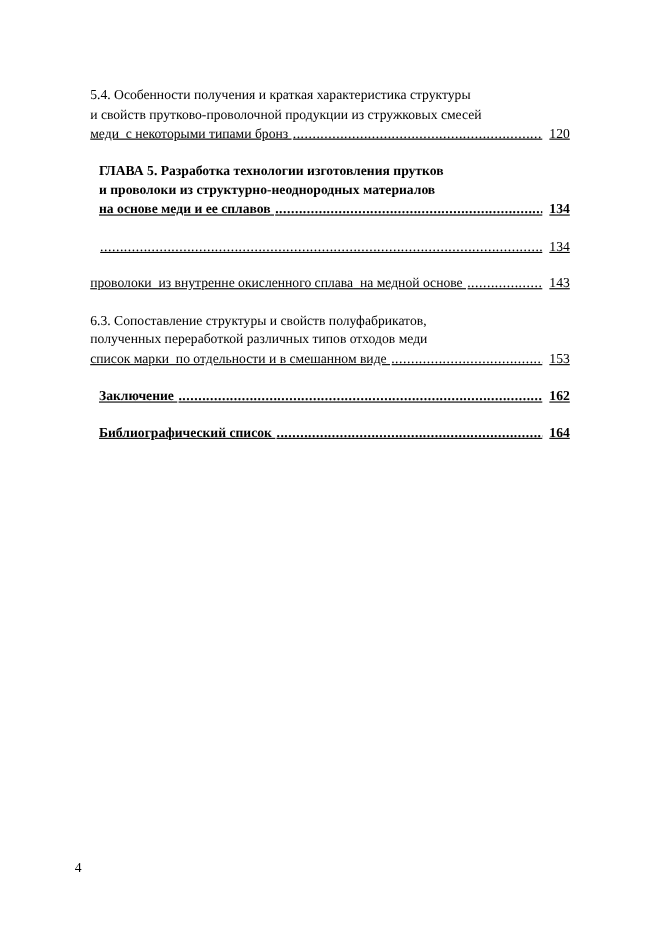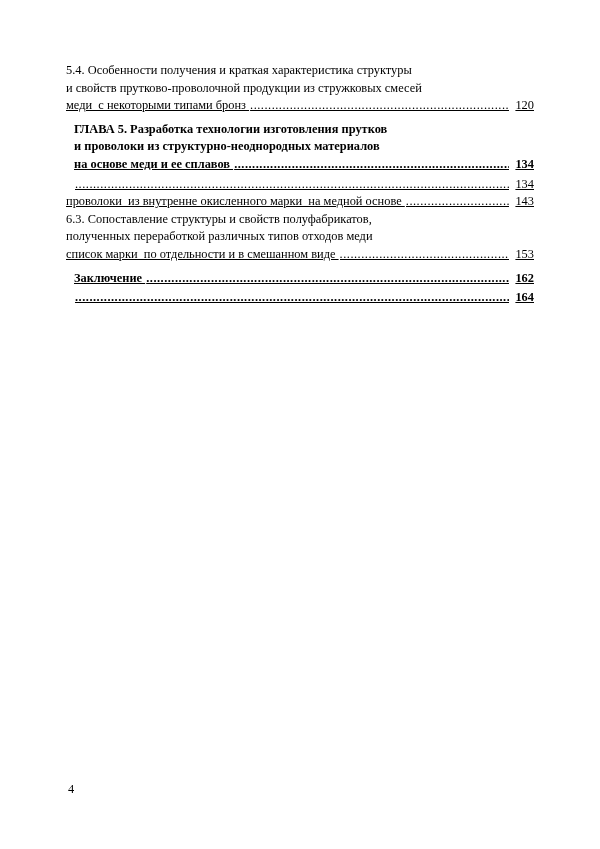--- a/index.html
+++ b/index.html
@@ -24,21 +24,21 @@
   }
   .toc {
     position: absolute;
     left: 66px;
     top: 62px;
     width: 468px;
   }
   .entry {
     font-size: 12.4px;
     line-height: 17.6px;
-    margin: 0;
+    margin: 16px;
   }
   .entry.bold {
     font-weight: bold;
   }
   .line {
     display: block;
     white-space: nowrap;
   }
   .line.tail {
     display: flex;
@@ -111,21 +111,21 @@
 
     <div class="entry gap-small pad-left2">
       <span class="line tail">
         <span class="dots">..............................................................................................................................</span>
         <span class="pg">134</span>
       </span>
     </div>
 
     <div class="entry">
       <span class="line tail">
-        <span class="txt">проволоки  из внутренне окисленного марки  на медной основе </span>
+        <span class="txt">проволоки  из внутренне окисленного сплава  на медной основе </span>
         <span class="dots">..............................................................................................................................</span>
         <span class="pg">143</span>
       </span>
     </div>
 
     <div class="entry">
       <span class="line">6.3. Сопоставление структуры и свойств  полуфабрикатов,</span>
       <span class="line">полученных переработкой  различных типов отходов меди</span>
       <span class="line tail">
         <span class="txt">список марки  по отдельности и в смешанном виде </span>
@@ -137,20 +137,21 @@
     <div class="entry bold gap-top pad-left">
       <span class="line tail">
         <span class="txt">Заключение </span>
         <span class="dots">..............................................................................................................................</span>
         <span class="pg">162</span>
       </span>
     </div>
 
     <div class="entry bold gap-small pad-left">
       <span class="line tail">
+        <span class="txt">Библиографический список </span>
         <span class="dots">..............................................................................................................................</span>
         <span class="pg">164</span>
       </span>
     </div>
 
   </div>
 
   <div class="folio">4</div>
 </div>
 

